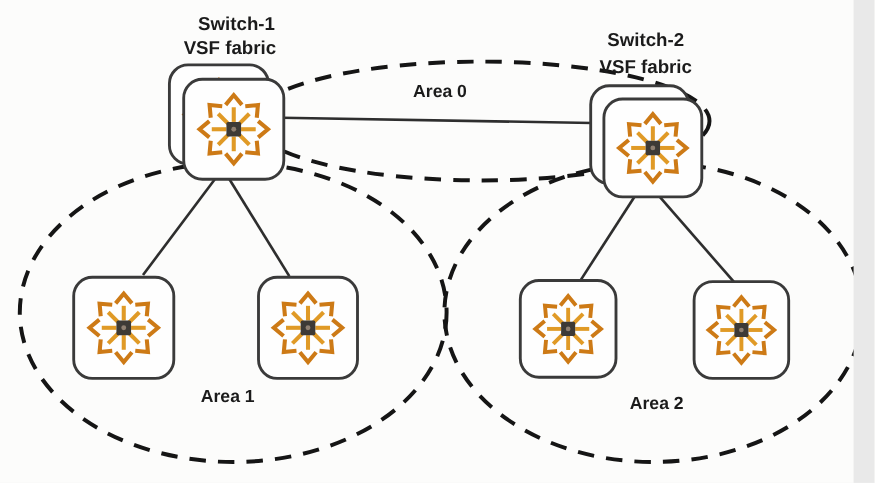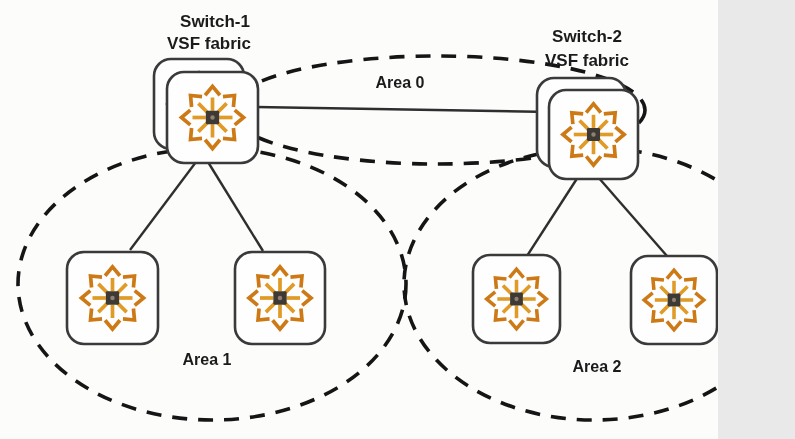--- a/index.html
+++ b/index.html
@@ -12,21 +12,21 @@
     --text: #1b1b1b;
     --bg: #fcfcfb;
   }
   html,body{margin:0;padding:0;}
   body{
     background:#e9e9e9;
     font-family:"Liberation Sans", sans-serif;
   }
   .canvas{
     position:relative;
-    width:718px;height:439px;
+    width:776px;height:439px;
     background:var(--bg);
     overflow:hidden;
   }
   svg{display:block;}
   .area-ellipse{
     fill:none;
     stroke:var(--dash);
     stroke-width:3.6;
     stroke-dasharray:15 11;
   }

